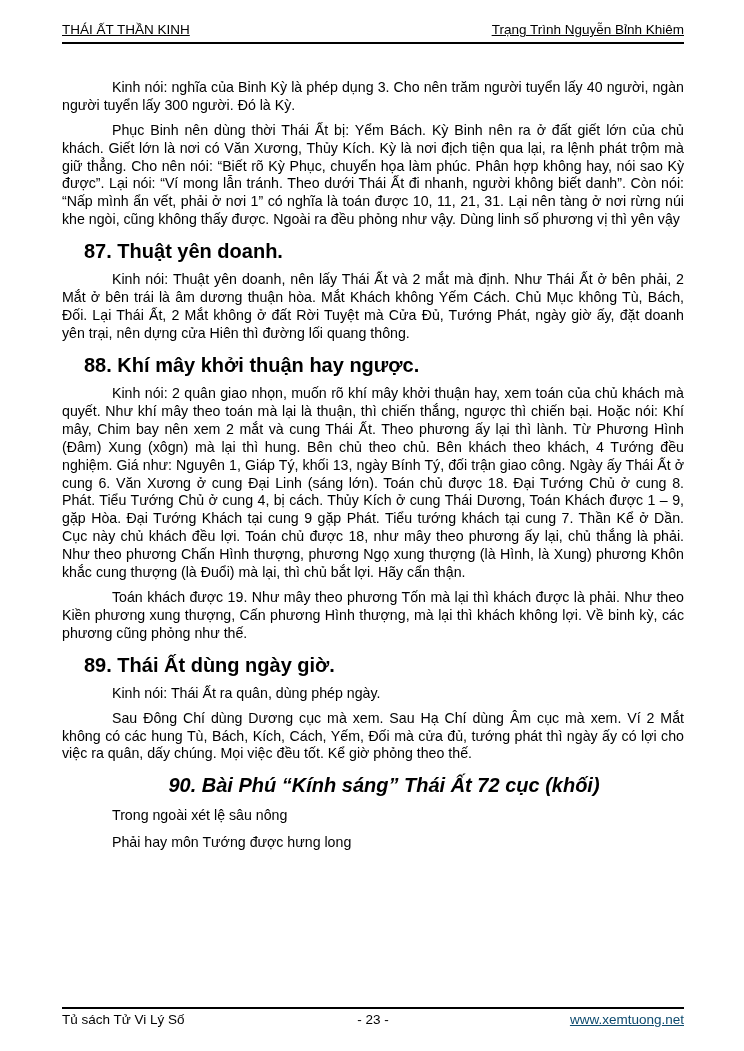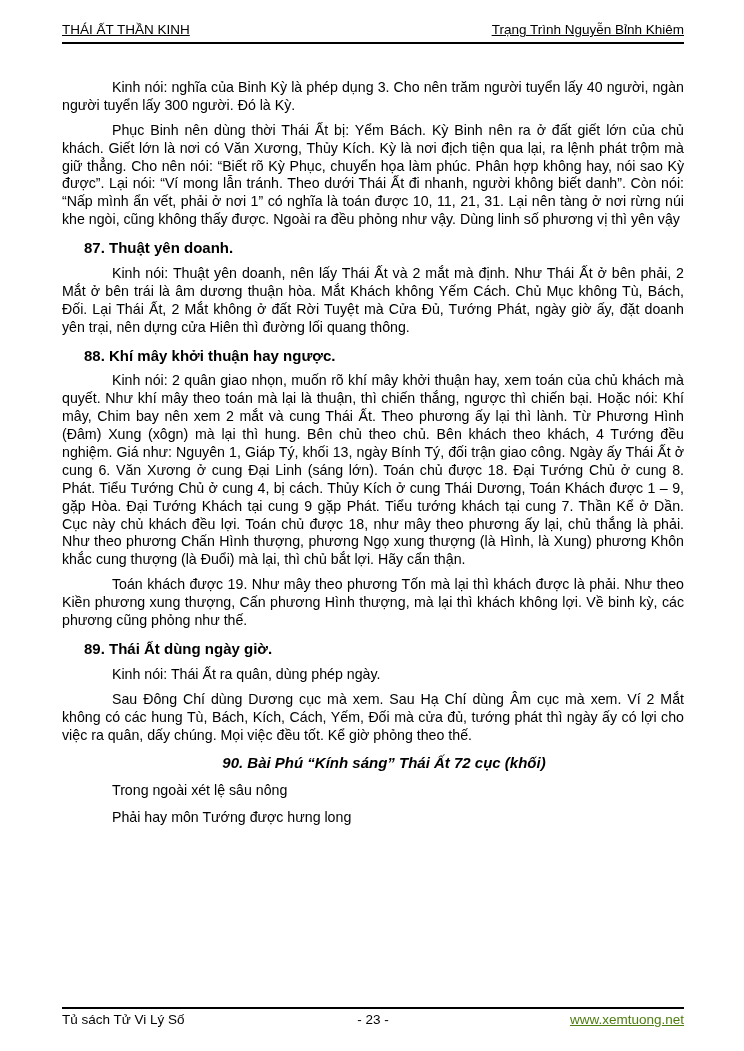--- a/index.html
+++ b/index.html
@@ -33,21 +33,21 @@
     right: 60px;
     font-size: 14.2px;
     line-height: 1.26;
     text-align: justify;
   }
   .para {
     text-indent: 50px;
     margin: 7px 0;
   }
   .sect-heading {
-    font-size: 15px;
+    font-size: 20px;
     font-weight: bold;
     margin: 10px 0 6px 22px;
     text-align: left;
   }
   .sect-heading.italic { font-style: italic; text-align: center; }
   .verse-line {
     margin: 9px 0 9px 50px;
     text-align: left;
   }
   .page-footer {
@@ -57,21 +57,21 @@
     right: 60px;
     display: flex;
     align-items: flex-start;
     border-top: 2.5px solid #000000;
     padding-top: 3px;
     font-size: 13.5px;
   }
   .page-footer .f-left  { flex: 1; text-align: left; }
   .page-footer .f-center{ flex: 1; text-align: center; }
   .page-footer .f-right { flex: 1; text-align: right; }
-  .footer-link { text-decoration: underline; color: #4d7c0f; cursor: pointer; }
+  .footer-link { text-decoration: underline; color: #0c4a6e; cursor: pointer; }
 </style>
 </head>
 <body>
 
 <div class="page">
 
   <header class="page-header">
     <span>THÁI ẤT THẦN KINH</span>
     <span>Trạng Trình Nguyễn Bỉnh Khiêm</span>
   </header>

